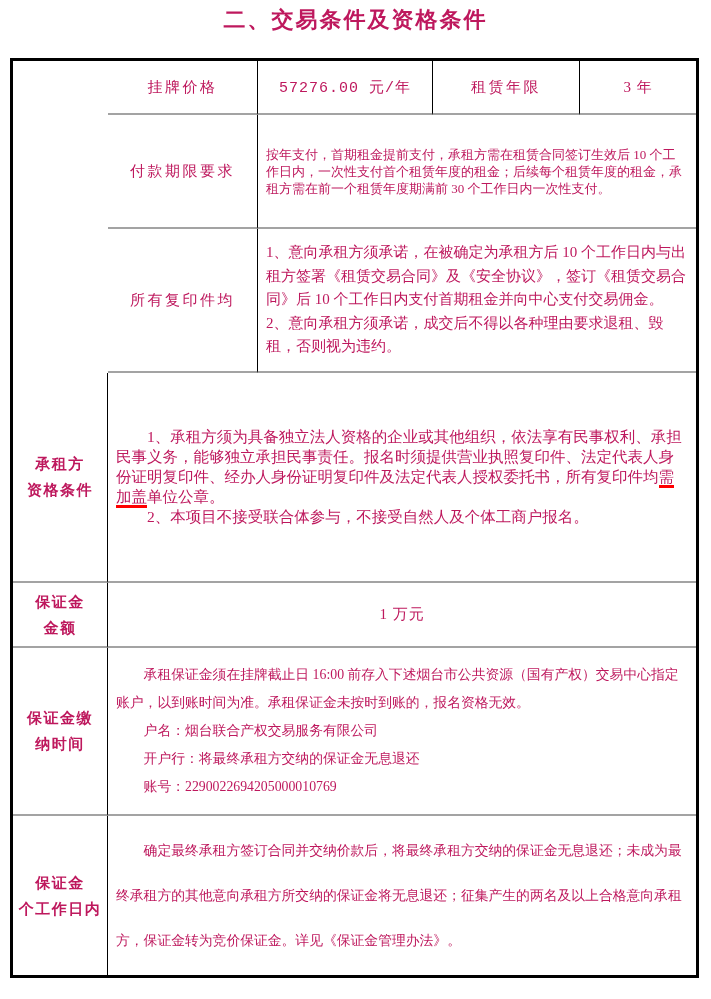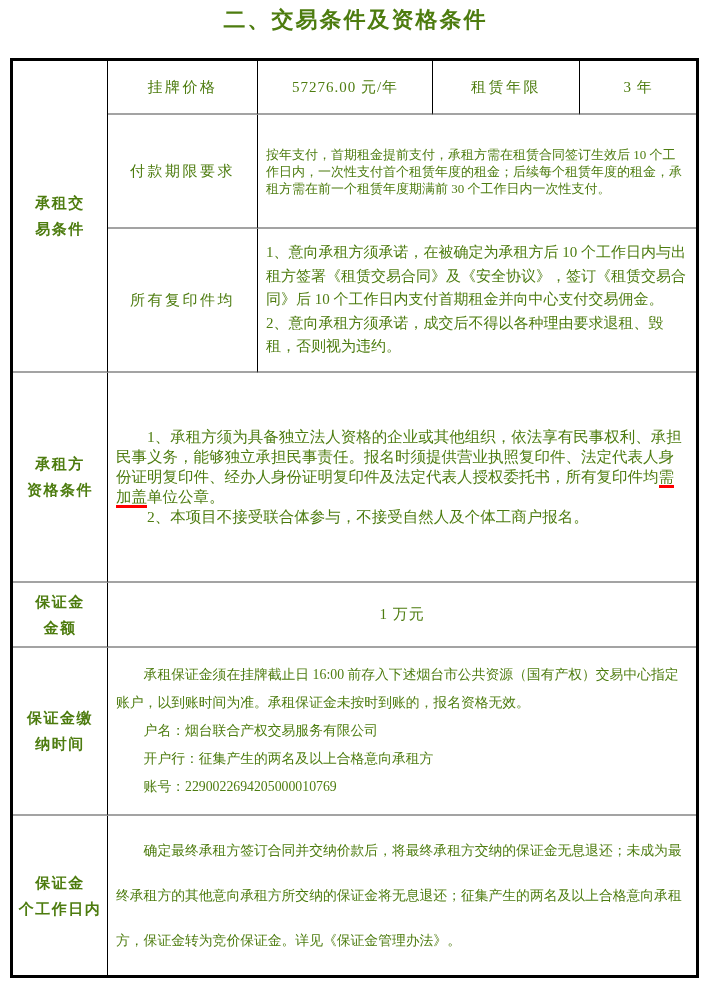--- a/index.html
+++ b/index.html
@@ -1,21 +1,21 @@
 <!DOCTYPE html>
 <html><head>
 <meta charset="utf-8">
 <style>
   * { margin:0; padding:0; box-sizing:border-box; }
   html,body { background:#ffffff; }
   .page {
     position:relative;
     width:711px; height:999px;
     background:#fff;
-    color:#4d7c0f;
+    color:#be185d;
     font-family:"Liberation Serif","DejaVu Serif",serif;
     overflow:hidden;
   }
   .doc-title {
     position:absolute; top:5px; left:0; right:0;
     text-align:center;
     font-size:22px; font-weight:bold;
     letter-spacing:2px;
   }
   .cond-table {
@@ -52,21 +52,21 @@
   .qual-body { font-size:15.5px; line-height:20px; }
   .qual-body p, .disp-body p { text-indent:2em; }
   .dep-body { font-size:13.8px; line-height:28px; }
   .dep-body .indent { text-indent:2em; }
   .disp-body { font-size:13.8px; line-height:45px; }
   .red-underline {
     border-bottom:3px solid #ff0000;
   }
   .head-transaction { grid-column:1; grid-row:1/4; }
   .sub-price   { grid-column:2; grid-row:1; }
-  .val-price   { grid-column:3; grid-row:1; }
+  .val-price   { grid-column:3; grid-row:1;font-family:Liberation Mono, monospace; }
   .sub-term    { grid-column:4; grid-row:1; }
   .val-term    { grid-column:5; grid-row:1; }
   .sub-pay     { grid-column:2; grid-row:2; }
   .body-pay    { grid-column:3/6; grid-row:2; }
   .sub-other   { grid-column:2; grid-row:3; }
   .body-other  { grid-column:3/6; grid-row:3; }
   .head-qual   { grid-column:1; grid-row:4; }
   .body-qual   { grid-column:2/6; grid-row:4; }
   .head-amount { grid-column:1; grid-row:5; }
   .body-amount { grid-column:2/6; grid-row:5; font-size:15px; letter-spacing:1px; }
@@ -77,24 +77,20 @@
 </style>
 </head>
 <body>
 
 <div class="page">
 
   <div class="doc-title">二、交易条件及资格条件</div>
 
   <div class="cond-table">
 
-    <div class="cell rowhead head-transaction">
-      <span>承租交</span>
-      <span>易条件</span>
-    </div>
 
     <div class="cell sublabel sub-price">挂牌价格</div>
     <div class="cell value val-price">57276.00 元/年</div>
     <div class="cell sublabel sub-term">租赁年限</div>
     <div class="cell value val-term no-r">3 年</div>
 
     <div class="cell sublabel sub-pay">付款期限要求</div>
     <div class="cell body-cell pay-body body-pay no-r">
       <p>按年支付，首期租金提前支付，承租方需在租赁合同签订生效后 10 个工作日内，一次性支付首个租赁年度的租金；后续每个租赁年度的租金，承租方需在前一个租赁年度期满前 30 个工作日内一次性支付。</p>
     </div>
@@ -120,21 +116,21 @@
     </div>
     <div class="cell body-amount no-r">1 万元</div>
 
     <div class="cell rowhead head-paytime">
       <span>保证金缴</span>
       <span>纳时间</span>
     </div>
     <div class="cell body-cell dep-body body-paytime no-r">
       <p class="indent">承租保证金须在挂牌截止日 16:00 前存入下述烟台市公共资源（国有产权）交易中心指定账户，以到账时间为准。承租保证金未按时到账的，报名资格无效。</p>
       <p class="indent">户名：烟台联合产权交易服务有限公司</p>
-      <p class="indent">开户行：征集产生的两名及以上合格意向承租方</p>
+      <p class="indent">开户行：将最终承租方交纳的保证金无息退还</p>
       <p class="indent">账号：2290022694205000010769</p>
     </div>
 
     <div class="cell rowhead head-disp no-b">
       <span>保证金</span>
       <span>个工作日内</span>
     </div>
     <div class="cell body-cell disp-body body-disp no-r no-b">
       <p>确定最终承租方签订合同并交纳价款后，将最终承租方交纳的保证金无息退还；未成为最终承租方的其他意向承租方所交纳的保证金将无息退还；征集产生的两名及以上合格意向承租方，保证金转为竞价保证金。详见《保证金管理办法》。</p>
     </div>

